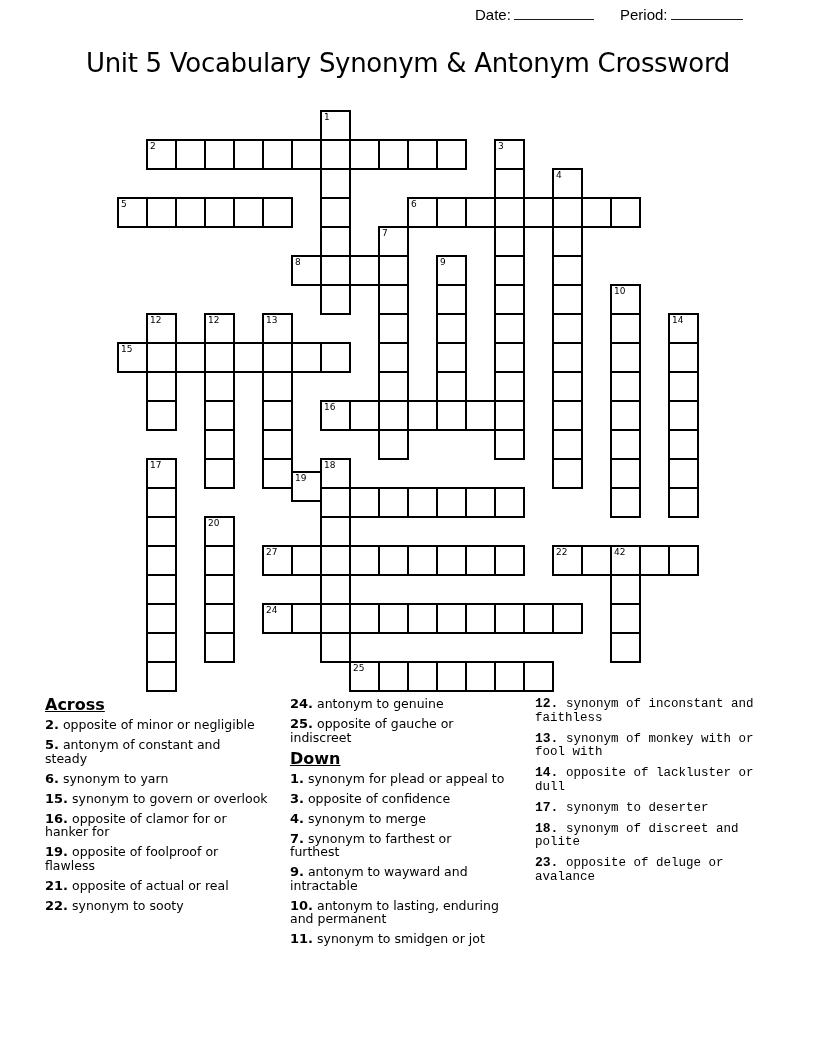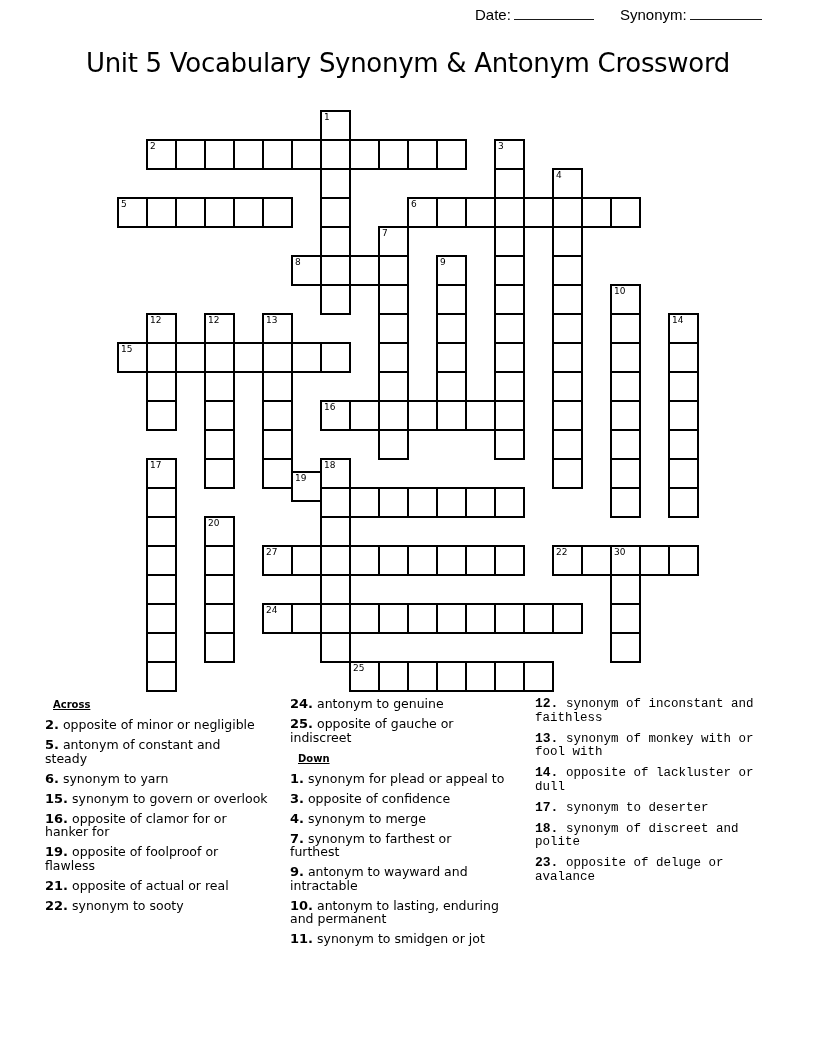--- a/index.html
+++ b/index.html
@@ -55,44 +55,44 @@
     top: 0px;
     left: 2px;
     font-size: 9px;
     line-height: 10px;
     color: #000;
     font-family: "DejaVu Sans", sans-serif;
   }
   
   .cluecol { position: absolute; top: 697px; color: #000; }
   .clue-heading {
-    font-size: 10px;
+    font-size: 16px;
     font-weight: bold;
     text-decoration: underline;
-    margin: 0 0 6px 8px;
+    margin: 0 0 6px 0;
     line-height: 15px;
   }
   .clue {
     font-size: 12.5px;
     line-height: 13.5px;
     margin: 0 0 6.5px 0;
   }
   .cnum { font-weight: bold; font-size: 13px; }
   .ctext { white-space: pre-line; }
 </style>
 </head>
 <body>
 
 <div class="page">
 
   <div class="hdr-group" style="left:475px;">
     <span>Date:</span><span class="blank-line" style="width:80px;"></span>
   </div>
   <div class="hdr-group" style="left:620px;">
-    <span>Synonym:</span><span class="blank-line" style="width:72px;"></span>
+    <span>Period:</span><span class="blank-line" style="width:72px;"></span>
   </div>
 
   <h1 class="title">Unit 5 Vocabulary Synonym &amp; Antonym Crossword</h1>
 
   <div class="grid">
       <div class="cell" style="left: 320px; top: 110px;">
         <span class="cellnum">1</span>
       </div>
       <div class="cell" style="left: 320px; top: 139px;"></div>
       <div class="cell" style="left: 320px; top: 168px;"></div>
@@ -273,21 +273,21 @@
       <div class="cell" style="left: 378px; top: 545px;"></div>
       <div class="cell" style="left: 407px; top: 545px;"></div>
       <div class="cell" style="left: 436px; top: 545px;"></div>
       <div class="cell" style="left: 465px; top: 545px;"></div>
       <div class="cell" style="left: 494px; top: 545px;"></div>
       <div class="cell" style="left: 552px; top: 545px;">
         <span class="cellnum">22</span>
       </div>
       <div class="cell" style="left: 581px; top: 545px;"></div>
       <div class="cell" style="left: 610px; top: 545px;">
-        <span class="cellnum">30</span>
+        <span class="cellnum">42</span>
       </div>
       <div class="cell" style="left: 639px; top: 545px;"></div>
       <div class="cell" style="left: 668px; top: 545px;"></div>
       <div class="cell" style="left: 610px; top: 574px;"></div>
       <div class="cell" style="left: 610px; top: 603px;"></div>
       <div class="cell" style="left: 610px; top: 632px;"></div>
       <div class="cell" style="left: 262px; top: 603px;">
         <span class="cellnum">24</span>
       </div>
       <div class="cell" style="left: 291px; top: 603px;"></div>

